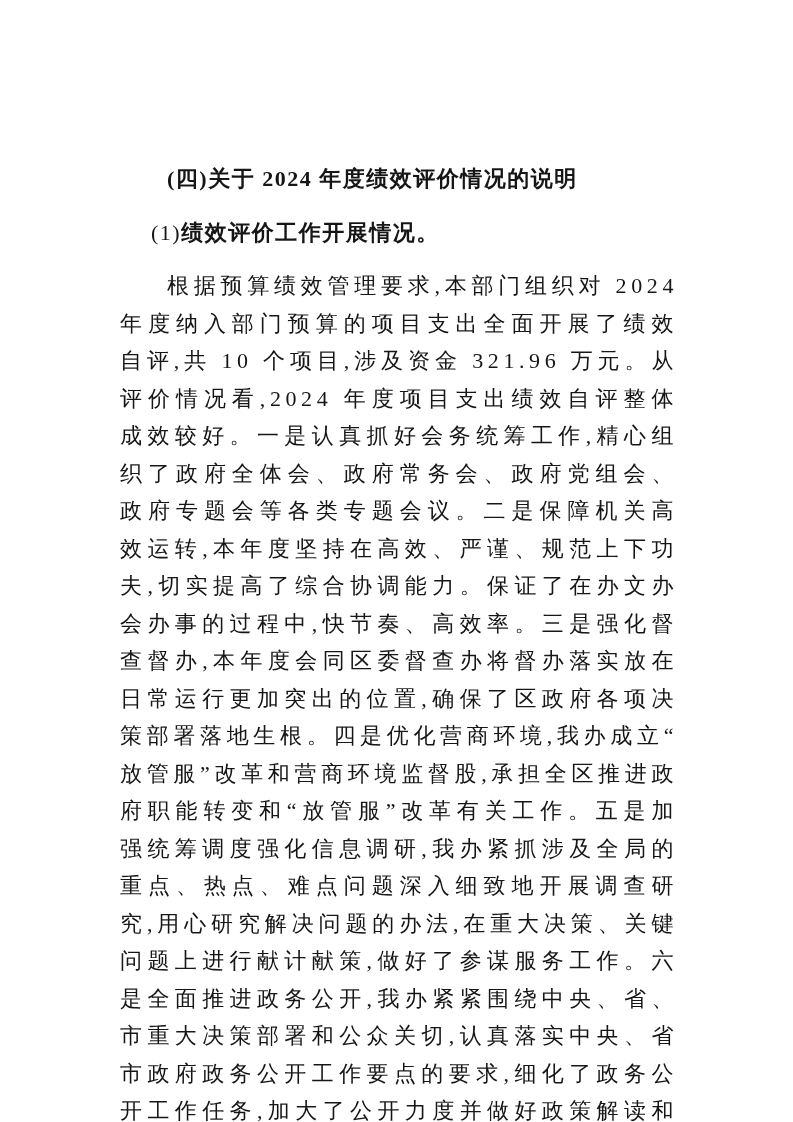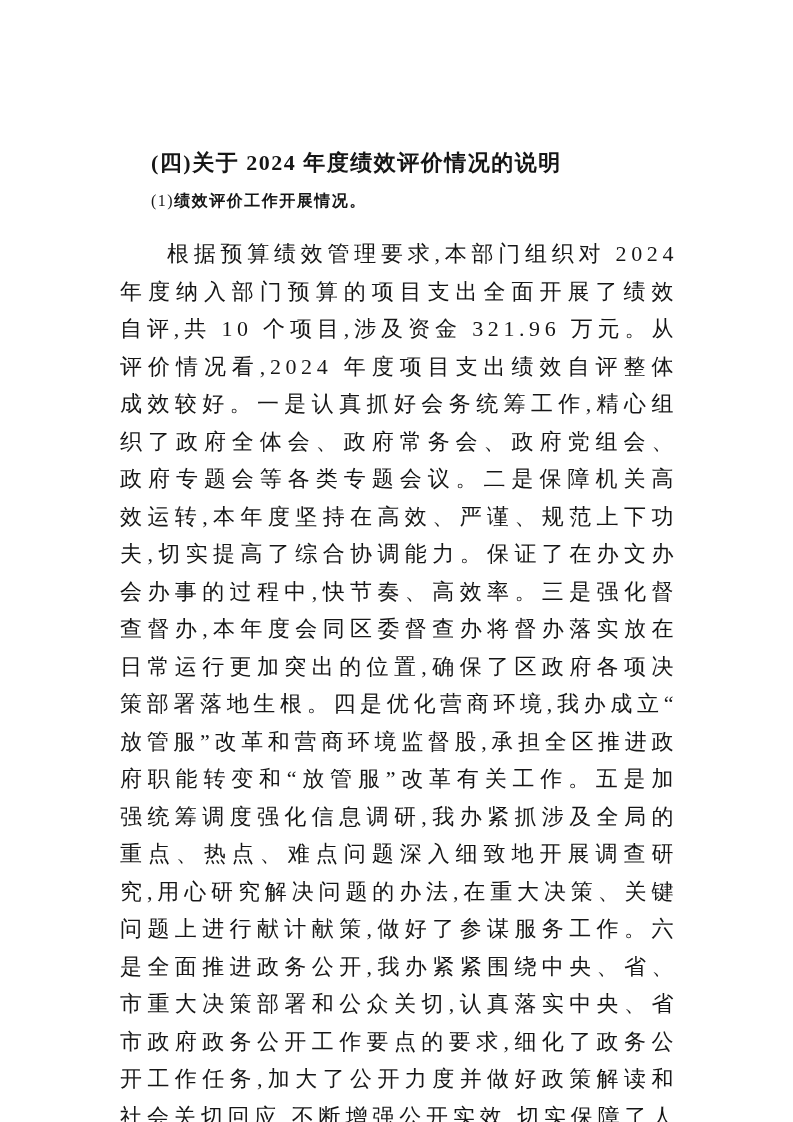--- a/index.html
+++ b/index.html
@@ -20,31 +20,31 @@
     position: absolute;
     left: 104px;
     top: 144px;
     width: 590px;
     font-size: 22px;
     line-height: 37.5px;
     text-align: justify;
     text-justify: inter-character;
   }
   .section-heading {
-    margin: 0;
+    margin: 16px;
     font-size: 22px;
     font-weight: bold;
     letter-spacing: 1.5px;
     text-indent: 47px;
     line-height: 37.5px;
     text-align: left;
   }
   .subsection-heading {
     margin: 0;
-    font-size: 16px;
+    font-size: 22px;
     letter-spacing: 1.5px;
     text-indent: 47px;
     line-height: 37.5px;
     text-align: left;
   }
   .subsection-heading .title {
     font-weight: bold;
   }
   .subsection-heading .prefix {
     font-weight: normal;

